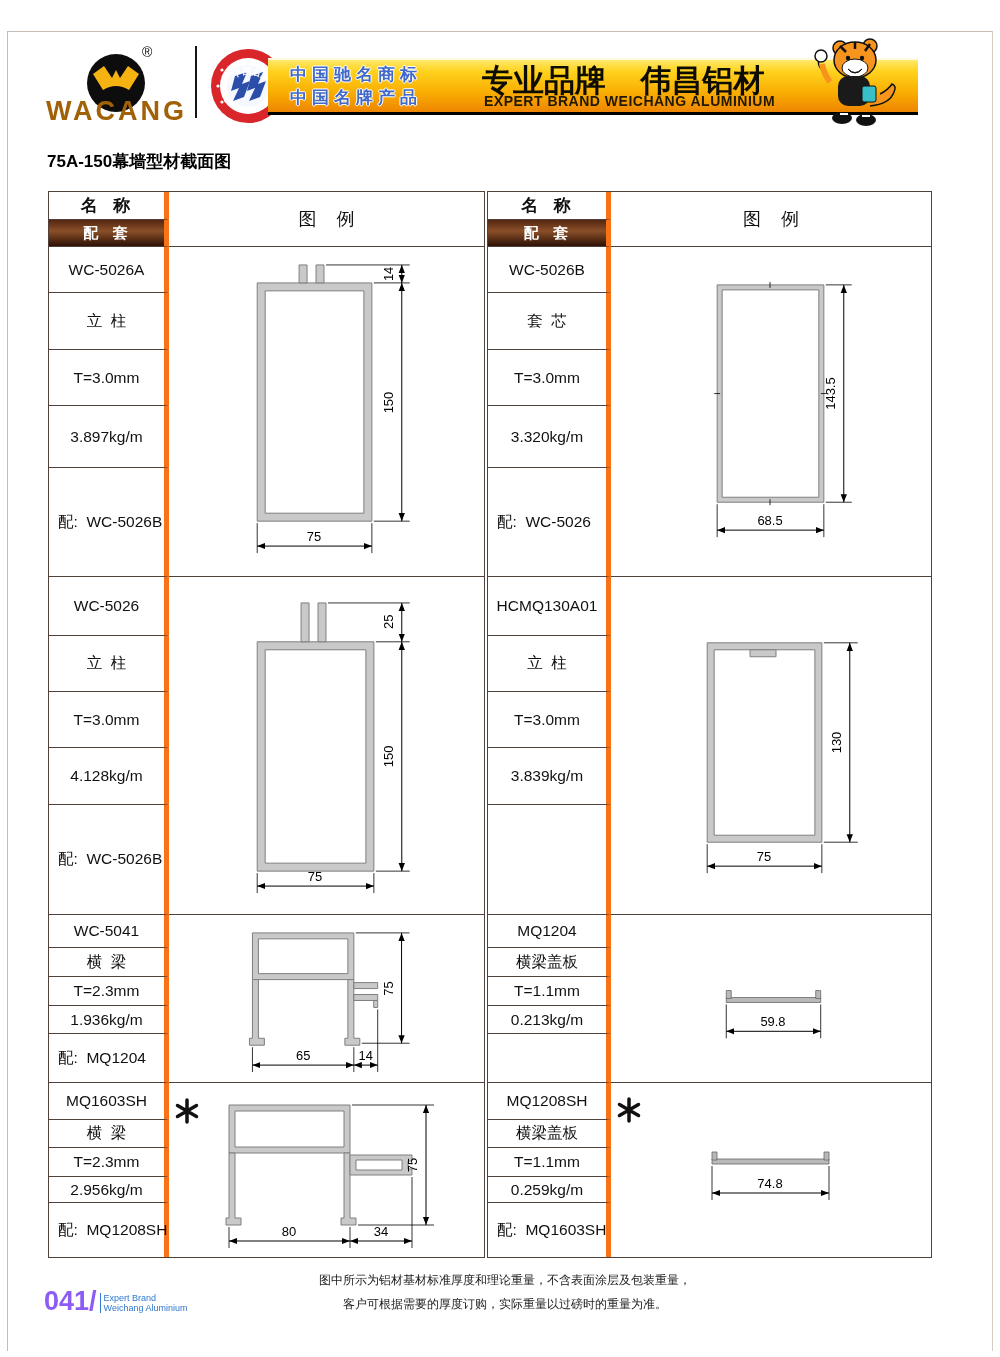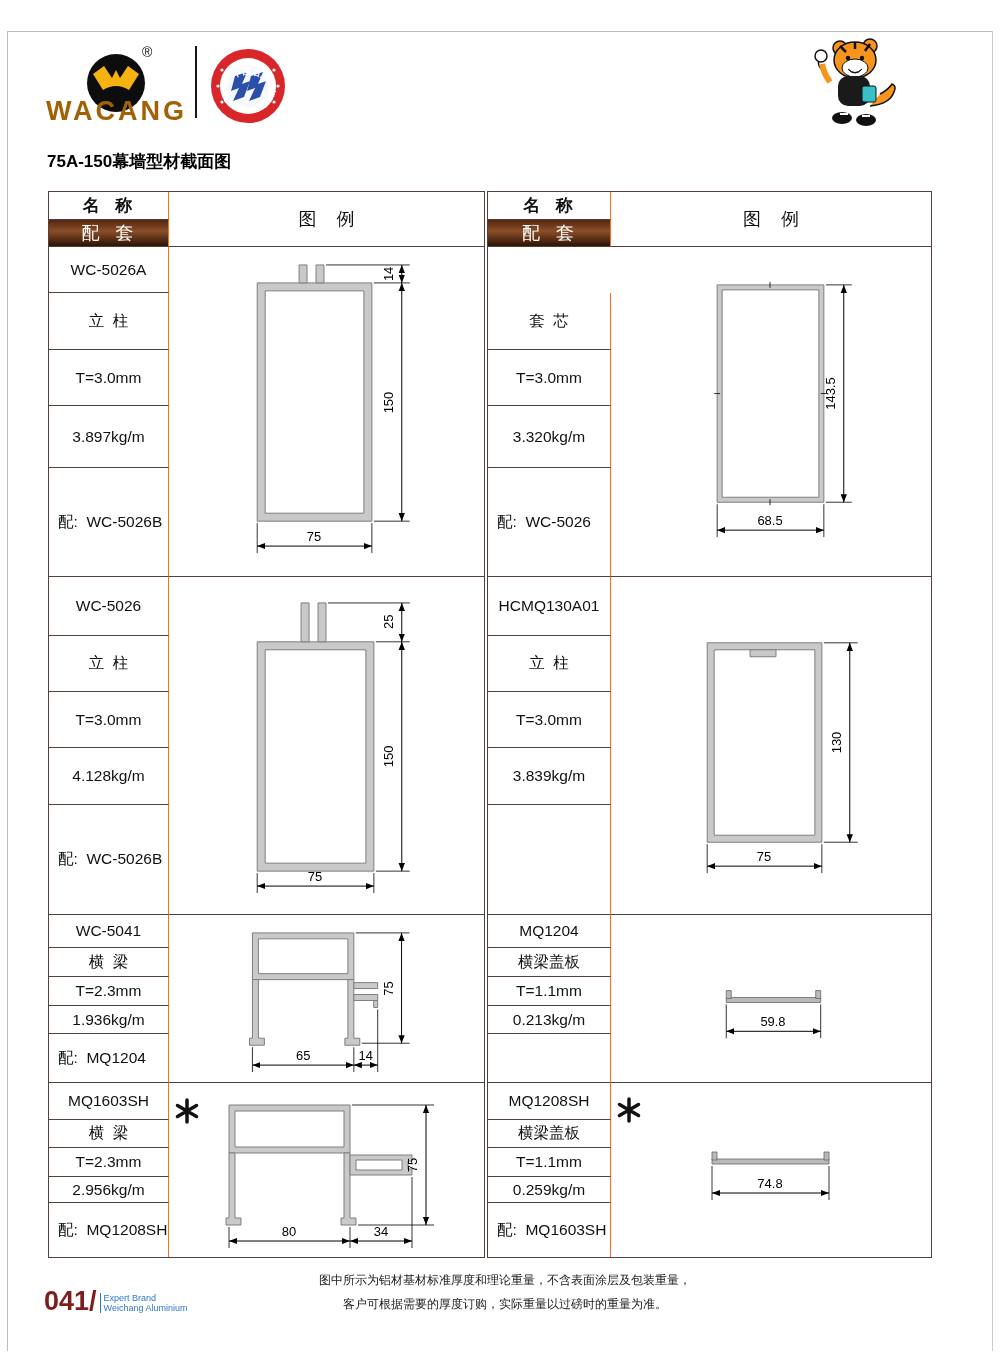--- a/index.html
+++ b/index.html
@@ -23,43 +23,43 @@
   .banner-title{position:absolute;left:214px;top:0px;font-size:31px;font-weight:bold;color:#0c0c00;white-space:pre;}
   .banner-sub{position:absolute;left:216px;top:33px;font-size:14px;font-weight:bold;color:#201800;letter-spacing:0.5px;}
   .page-title{position:absolute;left:47px;top:150px;font-size:17px;font-weight:bold;color:#000;}
 
   
   .ptable{position:absolute;top:191px;display:grid;border:1px solid #50413a;background:#fff;
           grid-template-rows:28px 27px 46px 57px 56px 62px 109px 59px 56px 56px 57px 110px 33px 29px 29px 28px 49px 37px 28px 29px 26px 54px;}
   #table-left{left:48px;width:435px;grid-template-columns:120px 1fr;}
   #table-right{left:487px;width:443px;grid-template-columns:123px 1fr;}
   .cell{display:flex;align-items:center;justify-content:center;font-size:15.5px;color:#111;white-space:pre;}
-  .lc{border-right:1px solid #f97316;}
+  .lc{border-right:5px solid #f97316;}
   .bb{border-bottom:1px solid #50413a;}
   .hname{font-size:17px;font-weight:bold;letter-spacing:2px;}
-  .hmatch{font-size:18px;font-weight:normal;color:#fff;letter-spacing:2px;
+  .hmatch{font-size:15px;font-weight:bold;color:#fff;letter-spacing:2px;
           background:linear-gradient(180deg,#53250f 0%,#8a4f28 42%,#2e1206 100%);}
   .hdiag{font-size:18px;}
   .m{justify-content:flex-start;padding-left:9px;}
   .dcell{position:relative;}
   .dcell svg{position:absolute;left:0;top:0;width:100%;height:100%;}
 
   
   .pf{fill:#c9c9c9;stroke:#7e7e7e;stroke-width:1;fill-rule:evenodd;}
   .pf2{fill:#b9b9b9;stroke:#666;stroke-width:0.8;}
   .dl{stroke:#000;stroke-width:1;fill:none;}
   .ex{stroke:#000;stroke-width:0.8;fill:none;}
   .dt{font-family:"Liberation Sans",sans-serif;font-size:13px;fill:#000;}
   .st{stroke:#111;stroke-width:3.5;stroke-linecap:round;fill:none;}
 
   
   .note{position:absolute;left:10px;right:0;text-align:center;font-size:12px;color:#1a1a1a;}
   .note1{top:1272px;} .note2{top:1296px;text-align:center;}
   .pagenum{position:absolute;left:44px;top:1288px;display:flex;align-items:flex-start;}
-  .pagenum .num{font-size:27px;font-weight:bold;color:#7f1d1d;line-height:27px;}
+  .pagenum .num{font-size:27px;font-weight:bold;color:#8b5cf6;line-height:27px;}
   .pagenum .brand{margin-left:3px;margin-top:5px;font-size:9px;color:#2f78cf;line-height:10px;border-left:1px solid #2f78cf;padding-left:3px;}
 </style>
 </head>
 <body>
 
 <div class="page">
 
   <svg width="0" height="0" style="position:absolute" aria-hidden="true">
     <defs>
       <marker id="arr" viewBox="0 0 10 10" refX="9" refY="5" markerWidth="9" markerHeight="9" orient="auto-start-reverse">
@@ -99,20 +99,25 @@
     <path id="ringTop" d="M 16,46 A 26,26 0 0 1 64,46" fill="none"></path>
     <text font-size="9" font-weight="bold" fill="#fff" font-family="Liberation Sans,sans-serif">
       <textPath href="#ringTop" startOffset="26%">中国名牌</textPath>
     </text>
     <path id="ringBot" d="M 12,48 A 29,29 0 0 0 68,48" fill="none"></path>
     <text font-size="6.5" fill="#fff" font-family="Liberation Sans,sans-serif" letter-spacing="1">
       <textPath href="#ringBot" startOffset="12%">CHINA TOP BRAND</textPath>
     </text>
   </svg>
 
+  <div class="banner">
+    <div class="badge-lines"><span>中国驰名商标</span><br><span>中国名牌产品</span></div>
+    <div class="banner-title">专业品牌    伟昌铝材</div>
+    <div class="banner-sub">EXPERT BRAND WEICHANG ALUMINIUM</div>
+  </div>
 
   <svg style="position:absolute;left:810px;top:34px" width="92" height="95" viewBox="0 0 92 95">
     <path d="M60,72 Q80,70 84,58 Q87,52 82,50 Q78,56 70,60" fill="#f7941d" stroke="#111" stroke-width="1.5"></path>
     <circle cx="30" cy="14" r="7" fill="#f7941d" stroke="#111" stroke-width="1.5"></circle>
     <circle cx="60" cy="12" r="7" fill="#f7941d" stroke="#111" stroke-width="1.5"></circle>
     <ellipse cx="45" cy="26" rx="21" ry="18" fill="#f7941d" stroke="#111" stroke-width="1.5"></ellipse>
     <path d="M30,12 l6,6 M45,8 v7 M60,10 l-5,7" stroke="#111" stroke-width="2.5"></path>
     <ellipse cx="45" cy="34" rx="13" ry="9" fill="#fff" stroke="#111" stroke-width="1"></ellipse>
     <circle cx="38" cy="24" r="2.2" fill="#111"></circle>
       <circle cx="52" cy="24" r="2.2" fill="#111"></circle>
@@ -220,20 +225,21 @@
         <text class="dt" transform="translate(247,82) rotate(-90)" text-anchor="middle">75</text>
       </svg>
     </div>
   </div>
 
   <div class="ptable" id="table-right">
     <div class="cell lc bb hname" style="grid-area:1/1">名  称</div>
     <div class="cell bb hdiag" style="grid-area:1/2/3/3">图    例</div>
     <div class="cell lc bb hmatch" style="grid-area:2/1">配  套</div>
 
+    <div class="cell lc bb" style="grid-area:3/1">WC-5026B</div>
     <div class="cell lc bb" style="grid-area:4/1">套  芯</div>
     <div class="cell lc bb" style="grid-area:5/1">T=3.0mm</div>
     <div class="cell lc bb" style="grid-area:6/1">3.320kg/m</div>
     <div class="cell lc bb m" style="grid-area:7/1">配:  WC-5026</div>
     <div class="dcell bb" style="grid-area:3/2/8/3">
       <svg viewBox="0 0 318 330" preserveAspectRatio="xMidYMid meet">
         <path class="pf" d="M105,38 H212 V256 H105 Z M110,43 V251 H207 V43 Z"></path>
         <path class="ex" d="M102,147 h6 M209,147 h6 M158,35 v6 M158,253 v6"></path>
         <path class="ex" d="M214,38 H240 M214,256 H240 M105,258 V291 M212,258 V291"></path>
         <line class="dl" x1="232" y1="38" x2="232" y2="256" marker-start="url(#arr)" marker-end="url(#arr)"></line>

